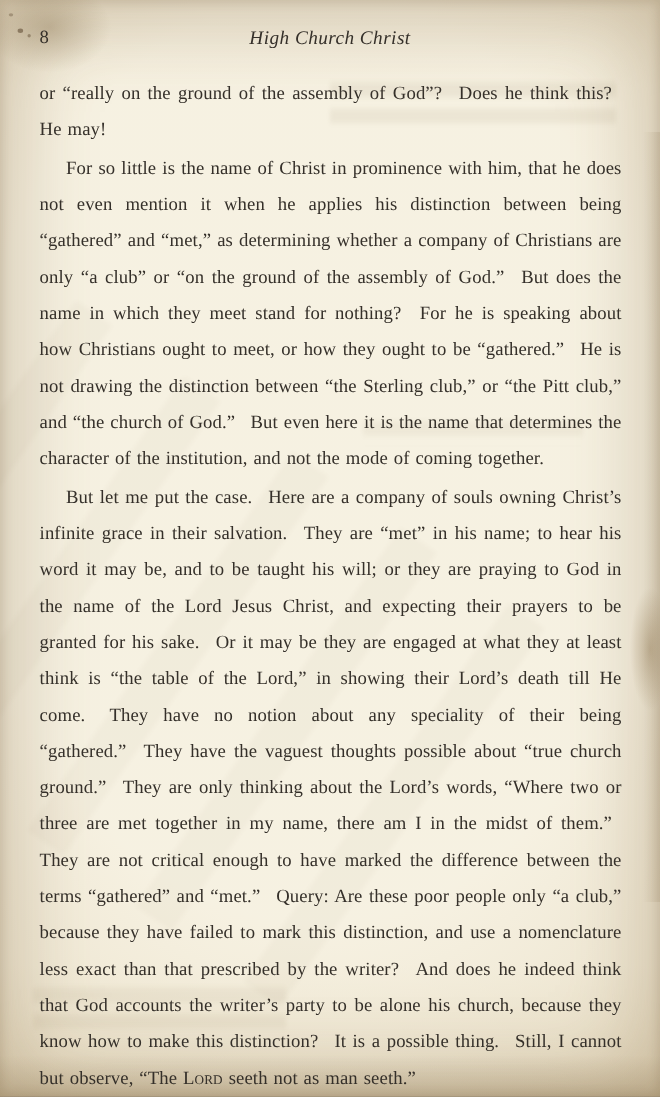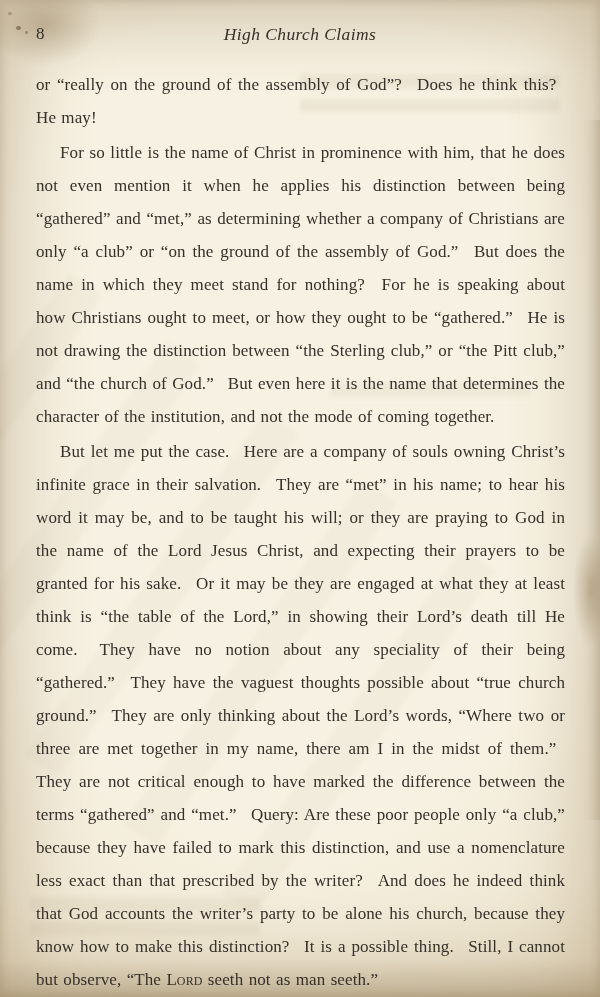--- a/index.html
+++ b/index.html
@@ -129,21 +129,21 @@
   <div class="stain fleck-a"></div>
   <div class="stain fleck-b"></div>
   <div class="stain fleck-c"></div>
   <div class="bleed b1"></div>
   <div class="bleed b2"></div>
   <div class="bleed b3"></div>
   <div class="bleed b4"></div>
 
   <div class="header">
     <span class="page-number">8</span>
-    <div class="running-title">High Church Claims</div>
+    <div class="running-title">High Church Christ</div>
   </div>
 
   <div class="body-text">
       <p><span>or “really on the ground of the assembly of God”?  Does he think this?  He may!</span></p>
       <p class="indent"><span>For so little is </span><span class="it">the name of Christ</span><span> in prominence with him, that he does not even mention it when he applies his distinction between being “gathered” and “met,” as determining whether a company of Christians are only “a club” or “on the ground of the assembly of God.”  But does </span><span class="it">the name</span><span> in which they meet stand for nothing?  For he is speaking about how Christians ought to meet, or how they ought to be “gathered.”  He is not drawing the distinction between “the Sterling club,” or “the Pitt club,” and “the church of God.”  But even here it is the </span><span class="it">name</span><span> that determines the character of the institution, and not the mode of coming together.</span></p>
       <p class="indent"><span>But let me put the case.  Here are a company of souls owning Christ’s infinite grace in their salvation.  They are “</span><span class="it">met</span><span>” in his name; to hear his word it may be, and to be taught his will; or they are praying to God in the name of the Lord Jesus Christ, and expecting their prayers to be granted for his sake.  Or it may be they are engaged at what they at least </span><span class="it">think</span><span> is “the table of the Lord,” in showing their Lord’s death till He come.  They have no notion about any speciality of their being “gathered.”  They have the vaguest thoughts possible about “true church ground.”  They are only thinking about the Lord’s words, “Where two or three are met together in my name, there am I in the midst of them.”  They are not critical enough to have marked the difference between the terms “gathered” and “met.”  Query: Are these poor people only “a club,” because they have failed to mark this distinction, and use a nomenclature less exact than that prescribed by the writer?  And does he indeed think that God accounts the writer’s party to be alone </span><span class="it">his</span><span> church, because they know how to make this distinction?  It is a possible thing.  Still, I cannot but observe, “The </span><span class="sc">Lord</span><span> seeth not as </span><span class="it">man</span><span> seeth.”</span></p>
       <p class="indent"><span>I have not misrepresented his mode.  I give the whole</span></p>
     </div>
 
 </div>

